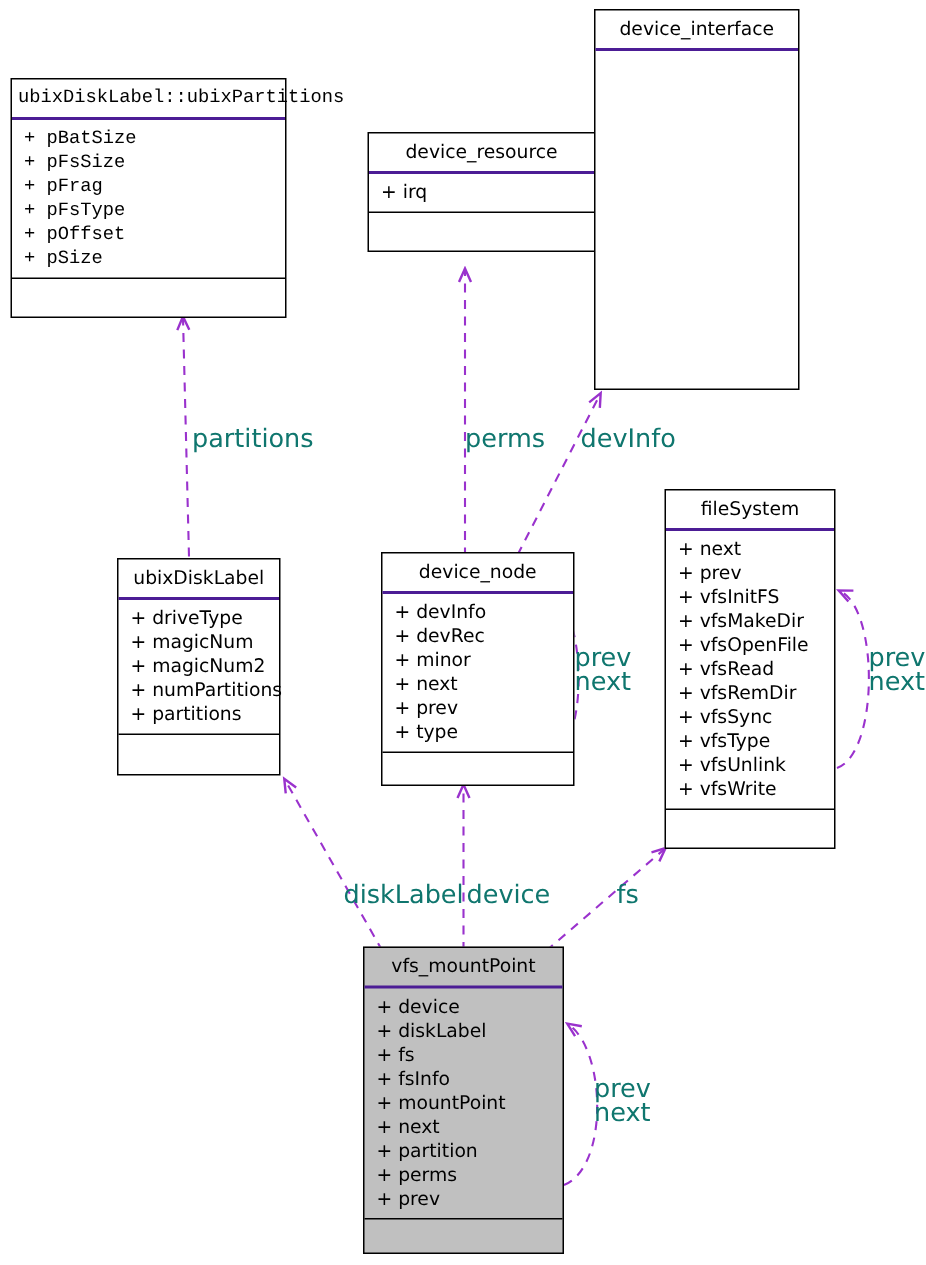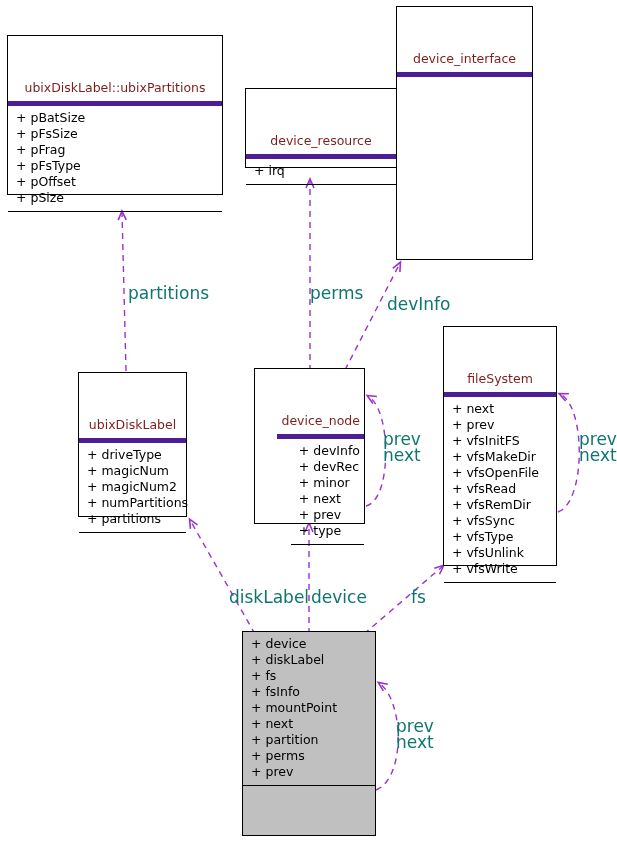--- a/index.html
+++ b/index.html
@@ -30,26 +30,25 @@
     background: #ffffff;
     display: flex;
     flex-direction: column;
   }
   .uml-class.focus {
     background: #c0c0c0;
   }
   .class-title {
     text-align: center;
     font-size: 12.5px;
-    color: #7f1d1d;
+    color: #000000;
     line-height: 1.0;
     padding: 6px 4px 6px 4px;
-    border-bottom: 5px solid #4c1d95;
+    border-bottom: 2px solid #4c1d95;
     white-space: nowrap;
-    margin-top: 40px;
   }
   .class-attrs {
     border-bottom: 1px solid #000000;
     padding: 4px 4px 5px 8px;
   }
   .class-attr {
     font-size: 12.5px;
     color: #000000;
     line-height: 16px;
     white-space: nowrap;
@@ -94,21 +93,21 @@
 
     <path d="M 364,634 L 443,566" fill="none" stroke="#9a32cd" stroke-width="1.4" stroke-dasharray="6,5" marker-end="url(#openArrow)"></path>
 
     <path d="M 366,506 C 392,500 392,410 368,396" fill="none" stroke="#9a32cd" stroke-width="1.4" stroke-dasharray="6,5" marker-end="url(#openArrow)"></path>
 
     <path d="M 558,512 C 586,502 586,406 560,394" fill="none" stroke="#9a32cd" stroke-width="1.4" stroke-dasharray="6,5" marker-end="url(#openArrow)"></path>
 
     <path d="M 376,790 C 406,778 404,700 379,683" fill="none" stroke="#9a32cd" stroke-width="1.4" stroke-dasharray="6,5" marker-end="url(#openArrow)"></path>
   </svg>
 
-  <div class="uml-class" style="left:7px; top:35px; width:216px; height:160px;">
+  <div class="uml-class" style="left:7px; top:52px; width:184px; height:160px;font-family:Liberation Mono, monospace;">
     <div class="class-title">ubixDiskLabel::ubixPartitions</div>
     <div class="class-attrs">
       <div class="class-attr">+ pBatSize</div>
       <div class="class-attr">+ pFsSize</div>
       <div class="class-attr">+ pFrag</div>
       <div class="class-attr">+ pFsType</div>
       <div class="class-attr">+ pOffset</div>
       <div class="class-attr">+ pSize</div>
     </div>
     <div class="class-ops"></div>
@@ -132,21 +131,21 @@
     <div class="class-attrs">
       <div class="class-attr">+ driveType</div>
       <div class="class-attr">+ magicNum</div>
       <div class="class-attr">+ magicNum2</div>
       <div class="class-attr">+ numPartitions</div>
       <div class="class-attr">+ partitions</div>
     </div>
     <div class="class-ops"></div>
   </div>
 
-  <div class="uml-class" style="left:254px; top:368px; width:111px; height:156px;align-items:flex-end;">
+  <div class="uml-class" style="left:254px; top:368px; width:129px; height:156px;">
     <div class="class-title">device_node</div>
     <div class="class-attrs">
       <div class="class-attr">+ devInfo</div>
       <div class="class-attr">+ devRec</div>
       <div class="class-attr">+ minor</div>
       <div class="class-attr">+ next</div>
       <div class="class-attr">+ prev</div>
       <div class="class-attr">+ type</div>
     </div>
     <div class="class-ops"></div>
@@ -164,39 +163,40 @@
       <div class="class-attr">+ vfsRemDir</div>
       <div class="class-attr">+ vfsSync</div>
       <div class="class-attr">+ vfsType</div>
       <div class="class-attr">+ vfsUnlink</div>
       <div class="class-attr">+ vfsWrite</div>
     </div>
     <div class="class-ops"></div>
   </div>
 
   <div class="uml-class focus" style="left:242px; top:631px; width:134px; height:205px;">
+    <div class="class-title">vfs_mountPoint</div>
     <div class="class-attrs">
       <div class="class-attr">+ device</div>
       <div class="class-attr">+ diskLabel</div>
       <div class="class-attr">+ fs</div>
       <div class="class-attr">+ fsInfo</div>
       <div class="class-attr">+ mountPoint</div>
       <div class="class-attr">+ next</div>
       <div class="class-attr">+ partition</div>
       <div class="class-attr">+ perms</div>
       <div class="class-attr">+ prev</div>
     </div>
     <div class="class-ops"></div>
   </div>
 
   <div class="edge-label" style="left:128px; top:286px;">partitions</div>
 
   <div class="edge-label" style="left:310px; top:286px;">perms</div>
 
-  <div class="edge-label" style="left:387px; top:297px;">devInfo</div>
+  <div class="edge-label" style="left:387px; top:286px;">devInfo</div>
 
   <div class="edge-label" style="left:229px; top:590px;">diskLabel</div>
 
   <div class="edge-label" style="left:311px; top:590px;">device</div>
 
   <div class="edge-label" style="left:411px; top:590px;">fs</div>
 
   <div class="edge-label two-line" style="left:383px; top:431px;">prev</div>
   <div class="edge-label two-line" style="left:383px; top:447px;">next</div>
 

